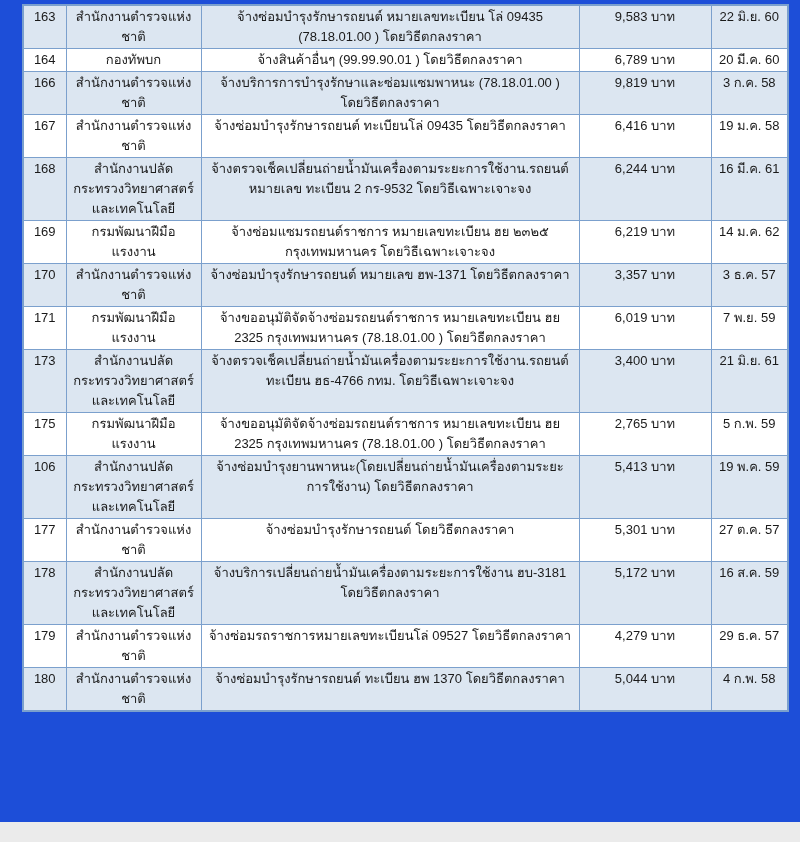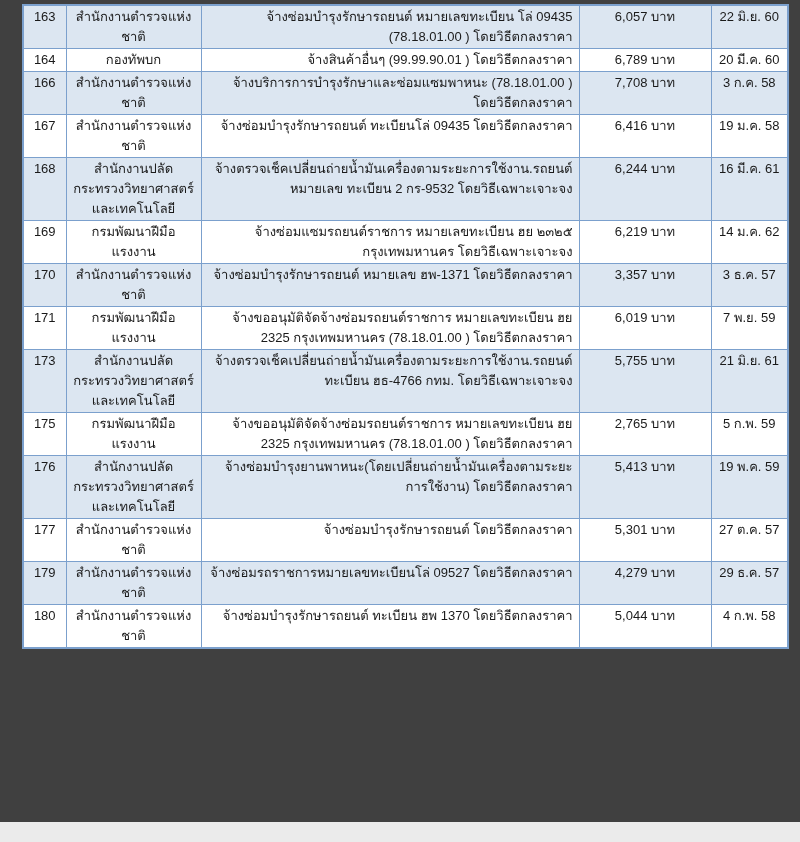--- a/index.html
+++ b/index.html
@@ -6,21 +6,21 @@
     margin: 0;
     padding: 0;
     background: #ffffff;
     font-family: "Liberation Sans", "DejaVu Sans", sans-serif;
     color: #1a1a1a;
   }
   .page {
     position: relative;
     width: 800px;
     height: 842px;
-    background: #404040;
+    background: #1d4ed8;
     overflow: hidden;
   }
   table.proc {
     position: absolute;
     left: 22px;
     top: 4px;
     width: 765px;
     border-collapse: collapse;
     table-layout: fixed;
     font-size: 13px;
@@ -31,21 +31,21 @@
     line-height: 20px;
     vertical-align: top;
     text-align: center;
     overflow: hidden;
     word-wrap: break-word;
   }
   table.proc {
     border: 2px solid #7ba0cd;
   }
   table.proc td.col-description {
-    text-align: right;
+    text-align: center;
     margin-top: 32px;
   }
   tbody tr:nth-child(odd) td {
     background: #dce6f1;
   }
   tbody tr:nth-child(even) td {
     background: #ffffff;
   }
   .bottom-gutter {
     position: absolute;
@@ -67,35 +67,35 @@
       <col style="width:135px">
       <col style="width:378px">
       <col style="width:132px">
       <col style="width:77px">
     </colgroup>
     <tbody>
         <tr>
           <td class="col-no">163</td>
           <td class="col-agency">สำนักงานตำรวจแห่งชาติ</td>
           <td class="col-description">จ้างซ่อมบำรุงรักษารถยนต์ หมายเลขทะเบียน โล่ 09435 (78.18.01.00 ) โดยวิธีตกลงราคา</td>
-          <td class="col-amount">6,057 บาท</td>
+          <td class="col-amount">9,583 บาท</td>
           <td class="col-date">22 มิ.ย. 60</td>
         </tr>
         <tr>
           <td class="col-no">164</td>
           <td class="col-agency">กองทัพบก</td>
           <td class="col-description">จ้างสินค้าอื่นๆ (99.99.90.01 ) โดยวิธีตกลงราคา</td>
           <td class="col-amount">6,789 บาท</td>
           <td class="col-date">20 มี.ค. 60</td>
         </tr>
         <tr>
           <td class="col-no">166</td>
           <td class="col-agency">สำนักงานตำรวจแห่งชาติ</td>
           <td class="col-description">จ้างบริการการบำรุงรักษาและซ่อมแซมพาหนะ (78.18.01.00 ) โดยวิธีตกลงราคา</td>
-          <td class="col-amount">7,708 บาท</td>
+          <td class="col-amount">9,819 บาท</td>
           <td class="col-date">3 ก.ค. 58</td>
         </tr>
         <tr>
           <td class="col-no">167</td>
           <td class="col-agency">สำนักงานตำรวจแห่งชาติ</td>
           <td class="col-description">จ้างซ่อมบำรุงรักษารถยนต์ ทะเบียนโล่ 09435 โดยวิธีตกลงราคา</td>
           <td class="col-amount">6,416 บาท</td>
           <td class="col-date">19 ม.ค. 58</td>
         </tr>
         <tr>
@@ -123,43 +123,50 @@
           <td class="col-no">171</td>
           <td class="col-agency">กรมพัฒนาฝีมือแรงงาน</td>
           <td class="col-description">จ้างขออนุมัติจัดจ้างซ่อมรถยนต์ราชการ หมายเลขทะเบียน ฮย 2325 กรุงเทพมหานคร (78.18.01.00 ) โดยวิธีตกลงราคา</td>
           <td class="col-amount">6,019 บาท</td>
           <td class="col-date">7 พ.ย. 59</td>
         </tr>
         <tr>
           <td class="col-no">173</td>
           <td class="col-agency">สำนักงานปลัดกระทรวงวิทยาศาสตร์และเทคโนโลยี</td>
           <td class="col-description">จ้างตรวจเช็คเปลี่ยนถ่ายน้ำมันเครื่องตามระยะการใช้งาน.รถยนต์ทะเบียน ฮธ-4766 กทม. โดยวิธีเฉพาะเจาะจง</td>
-          <td class="col-amount">5,755 บาท</td>
+          <td class="col-amount">3,400 บาท</td>
           <td class="col-date">21 มิ.ย. 61</td>
         </tr>
         <tr>
           <td class="col-no">175</td>
           <td class="col-agency">กรมพัฒนาฝีมือแรงงาน</td>
           <td class="col-description">จ้างขออนุมัติจัดจ้างซ่อมรถยนต์ราชการ หมายเลขทะเบียน ฮย 2325 กรุงเทพมหานคร (78.18.01.00 ) โดยวิธีตกลงราคา</td>
           <td class="col-amount">2,765 บาท</td>
           <td class="col-date">5 ก.พ. 59</td>
         </tr>
         <tr>
-          <td class="col-no">176</td>
+          <td class="col-no">106</td>
           <td class="col-agency">สำนักงานปลัดกระทรวงวิทยาศาสตร์และเทคโนโลยี</td>
           <td class="col-description">จ้างซ่อมบำรุงยานพาหนะ(โดยเปลี่ยนถ่ายน้ำมันเครื่องตามระยะการใช้งาน) โดยวิธีตกลงราคา</td>
           <td class="col-amount">5,413 บาท</td>
           <td class="col-date">19 พ.ค. 59</td>
         </tr>
         <tr>
           <td class="col-no">177</td>
           <td class="col-agency">สำนักงานตำรวจแห่งชาติ</td>
           <td class="col-description">จ้างซ่อมบำรุงรักษารถยนต์ โดยวิธีตกลงราคา</td>
           <td class="col-amount">5,301 บาท</td>
           <td class="col-date">27 ต.ค. 57</td>
+        </tr>
+        <tr>
+          <td class="col-no">178</td>
+          <td class="col-agency">สำนักงานปลัดกระทรวงวิทยาศาสตร์และเทคโนโลยี</td>
+          <td class="col-description">จ้างบริการเปลี่ยนถ่ายน้ำมันเครื่องตามระยะการใช้งาน ฮบ-3181 โดยวิธีตกลงราคา</td>
+          <td class="col-amount">5,172 บาท</td>
+          <td class="col-date">16 ส.ค. 59</td>
         </tr>
         <tr>
           <td class="col-no">179</td>
           <td class="col-agency">สำนักงานตำรวจแห่งชาติ</td>
           <td class="col-description">จ้างซ่อมรถราชการหมายเลขทะเบียนโล่ 09527 โดยวิธีตกลงราคา</td>
           <td class="col-amount">4,279 บาท</td>
           <td class="col-date">29 ธ.ค. 57</td>
         </tr>
         <tr>
           <td class="col-no">180</td>

